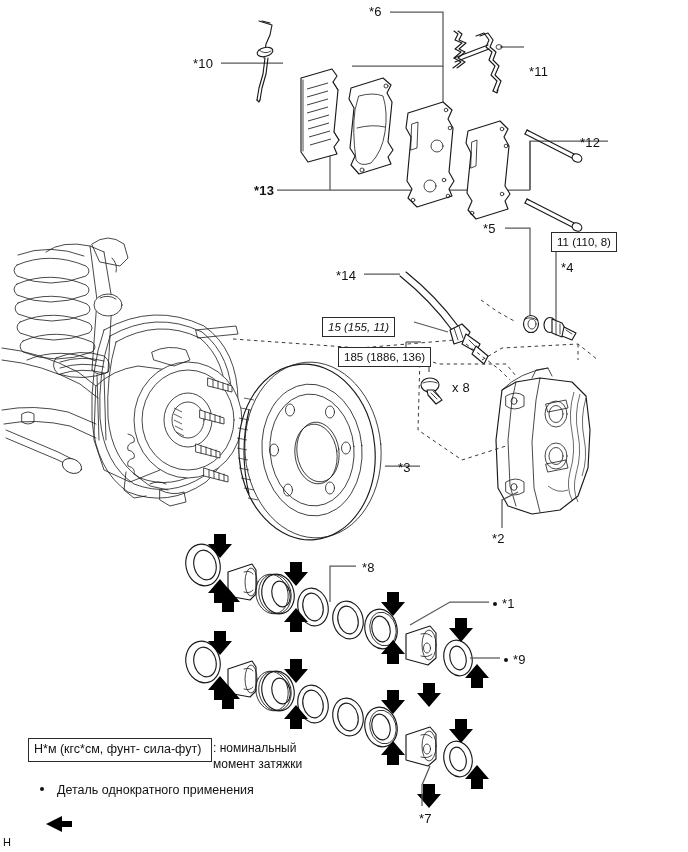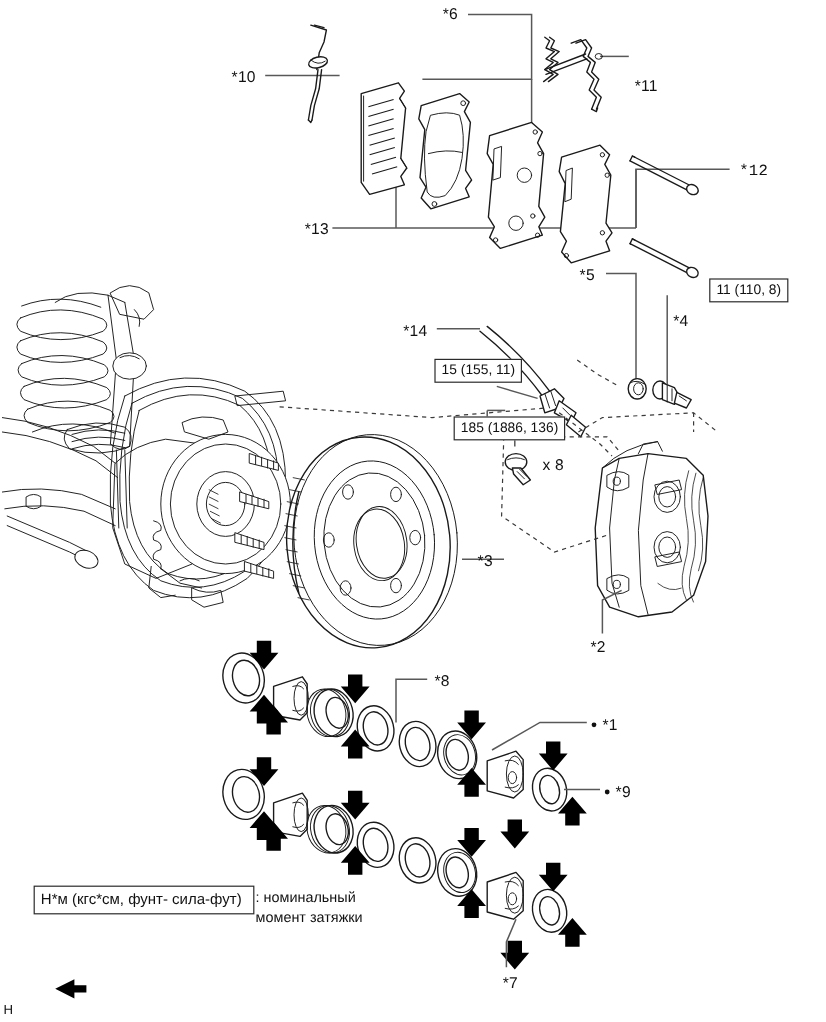--- a/index.html
+++ b/index.html
@@ -19,21 +19,21 @@
   }
   .lbl.bulleted::before{
     content:"";display:inline-block;width:4px;height:4px;border-radius:50%;
     background:#111;vertical-align:2px;margin-right:5px;
   }
 
   
   .torque{
     position:absolute;border:1.3px solid #2b2b2b;background:#fff;
     font-size:11.5px;line-height:12px;padding:3px 5px 3px 5px;
-    white-space:nowrap;color:#111;margin-left:40px;
+    white-space:nowrap;color:#111;
   }
 
   
   #legend{position:absolute;left:0;top:726px;width:688px;height:126px;text-decoration:underline;}
   .legend-box{
     position:absolute;left:28px;top:12px;width:172px;
     border:1.3px solid #2b2b2b;background:#fff;
     font-size:12.5px;line-height:15.5px;padding:3px 5px;color:#111;
   }
   .legend-def{
@@ -449,45 +449,48 @@
 
     <g class="blk">
       <path d="M62 816 L46 824 L62 832 L62 827 L72 827 L72 821 L62 821 Z"></path>
     </g>
   </svg>
 
   <div id="callout-layer">
       <div class="lbl" style="left: 193px; top: 57px;">*10</div>
       <div class="lbl" style="left: 369px; top: 5px;">*6</div>
       <div class="lbl" style="left: 529px; top: 41px; margin-top: 24px;">*11</div>
-      <div class="lbl" style="left: 616px; top: 136px; font-family: Liberation Mono, monospace;">*12</div>
-      <div class="lbl" style="left: 254px; top: 184px;">*13</div>
+      <div class="lbl" style="left: 580px; top: 136px;">*12</div>
+      <div class="lbl" style="left: 254px; top: 184px; font-weight: bold;">*13</div>
       <div class="lbl" style="left: 483px; top: 222px;">*5</div>
       <div class="lbl" style="left: 561px; top: 261px;">*4</div>
       <div class="lbl" style="left: 336px; top: 269px; text-align: center;">*14</div>
       <div class="lbl" style="left: 398px; top: 461px;">*3</div>
       <div class="lbl" style="left: 492px; top: 532px;">*2</div>
       <div class="lbl" style="left: 362px; top: 561px;">*8</div>
       <div class="lbl bulleted" style="left: 493px; top: 597px;">*1</div>
       <div class="lbl bulleted" style="left: 504px; top: 653px;">*9</div>
       <div class="lbl" style="left: 419px; top: 812px;">*7</div>
     </div>
 
   <div id="torque-layer">
       <div class="torque" style="left: 551px; top: 232px;">11 (110, 8)</div>
-      <div class="torque" style="left: 322px; top: 299px;">15 (155, 11)</div>
+      <div class="torque" style="left: 322px; top: 317px; font-style: italic;">15 (155, 11)</div>
       <div class="torque" style="left: 338px; top: 347px;">185 (1886, 136)</div>
     </div>
 
   <div id="qty-layer">
       <div class="lbl" style="left: 452px; top: 381px;">x 8</div>
     </div>
 
   <div id="legend">
     <div class="legend-box">Н*м (кгс*см, фунт-
 сила-фут)</div>
     <div class="legend-def">: номинальный
   момент затяжки</div>
+    <div class="legend-row2">
+      <span class="dot"></span><span>Деталь однократного применения</span>
+    </div>
   </div>
 
   <div id="corner-h">H</div>
 
 </div>
 
 </body></html>

